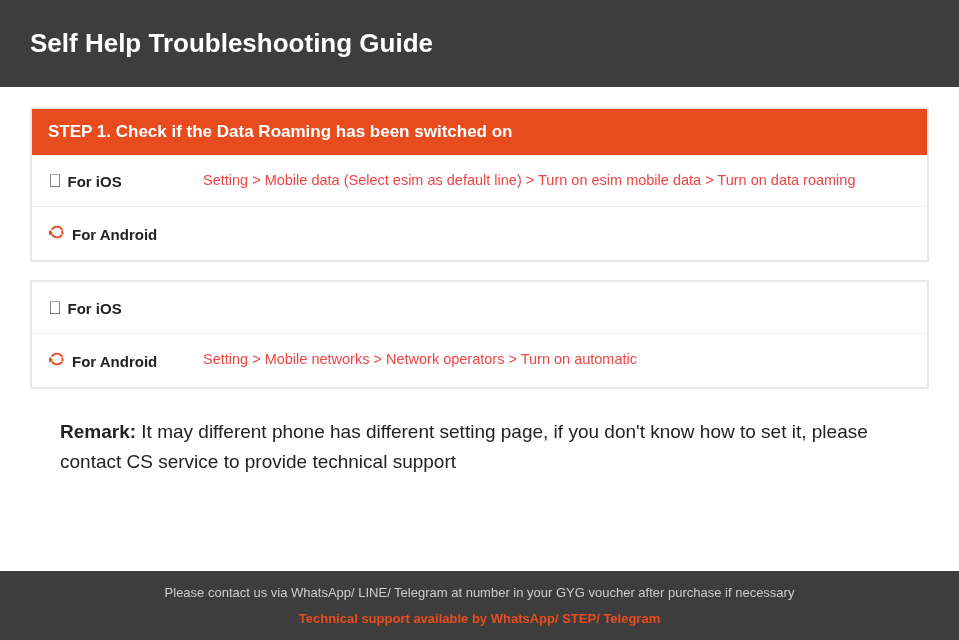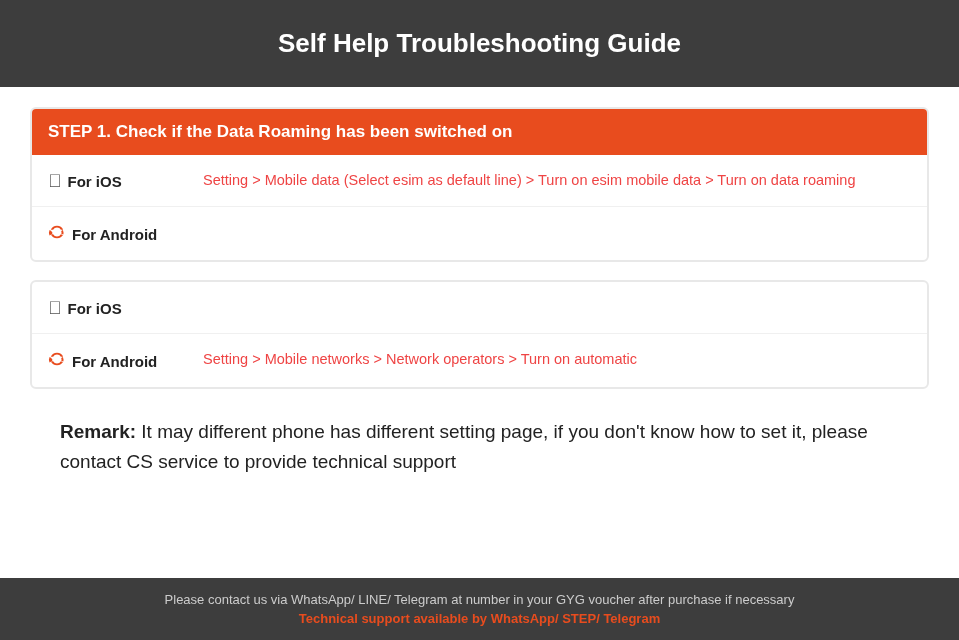--- a/index.html
+++ b/index.html
@@ -7,40 +7,40 @@
       width: 959px;
       min-height: 640px;
       font-family: Arial, sans-serif;
       background: #ffffff;
       display: flex;
       flex-direction: column;
     }
 
     .header {
       background: #3d3d3d;
-      padding: 28px 4px;
-      text-align: center;
+      padding: 28px 30px;
+      text-align: left;
     }
 
     .header-title {
       color: #ffffff;
       font-size: 26px;
       font-weight: bold;
     }
 
     .main-content {
       flex: 1;
       padding: 20px 30px;
       background: #ffffff;
     }
 
     .step-container {
       border: 2px solid #e8e8e8;
       margin-bottom: 18px;
-      border-radius: 6px;
+      border-radius: 0;
       overflow: hidden;
     }
 
     .step-header {
       background: #e84c1e;
       padding: 13px 16px;
     }
 
     .step-header-text {
       color: #ffffff;
@@ -109,21 +109,21 @@
 
     .footer {
       background: #3d3d3d;
       padding: 14px 20px;
       text-align: center;
     }
 
     .footer-main {
       color: #cccccc;
       font-size: 13px;
-      margin-bottom: 4px;
+      margin-bottom: 11px;
     }
 
     .footer-support {
       color: #e84c1e;
       font-size: 13px;
       font-weight: bold;
     }
   </style>
 </head>
 <body>

